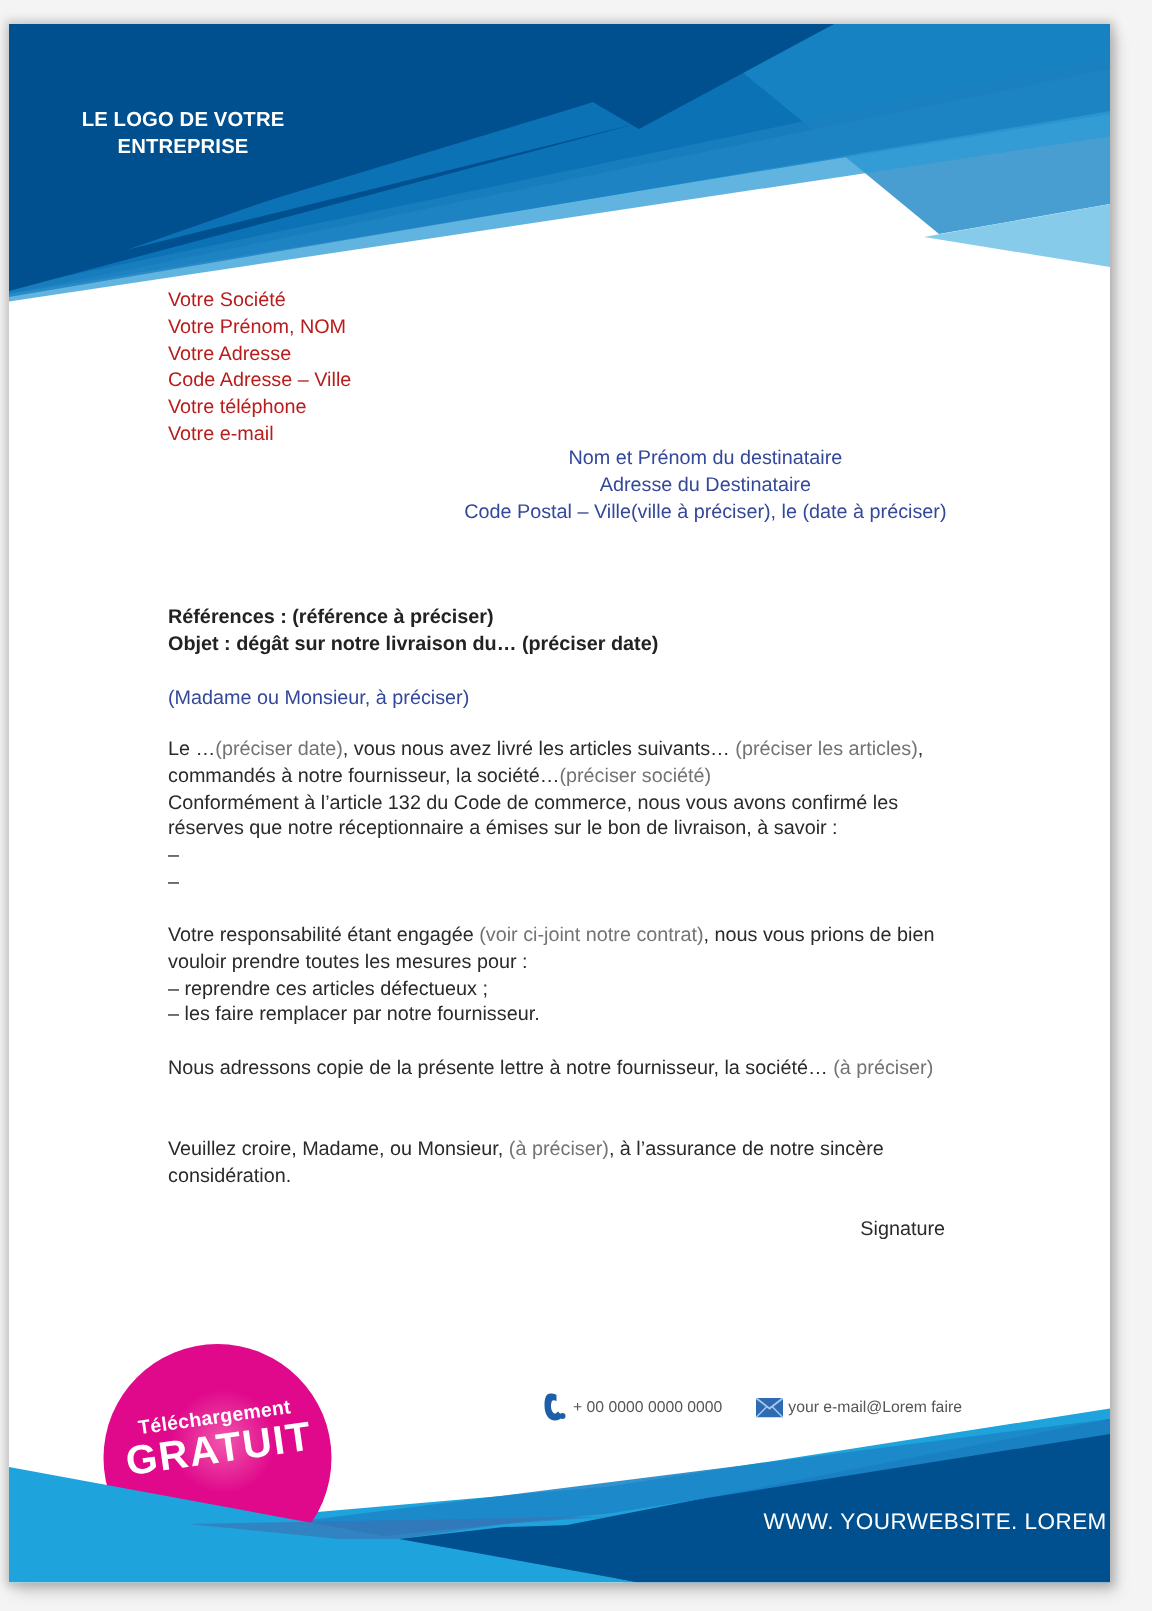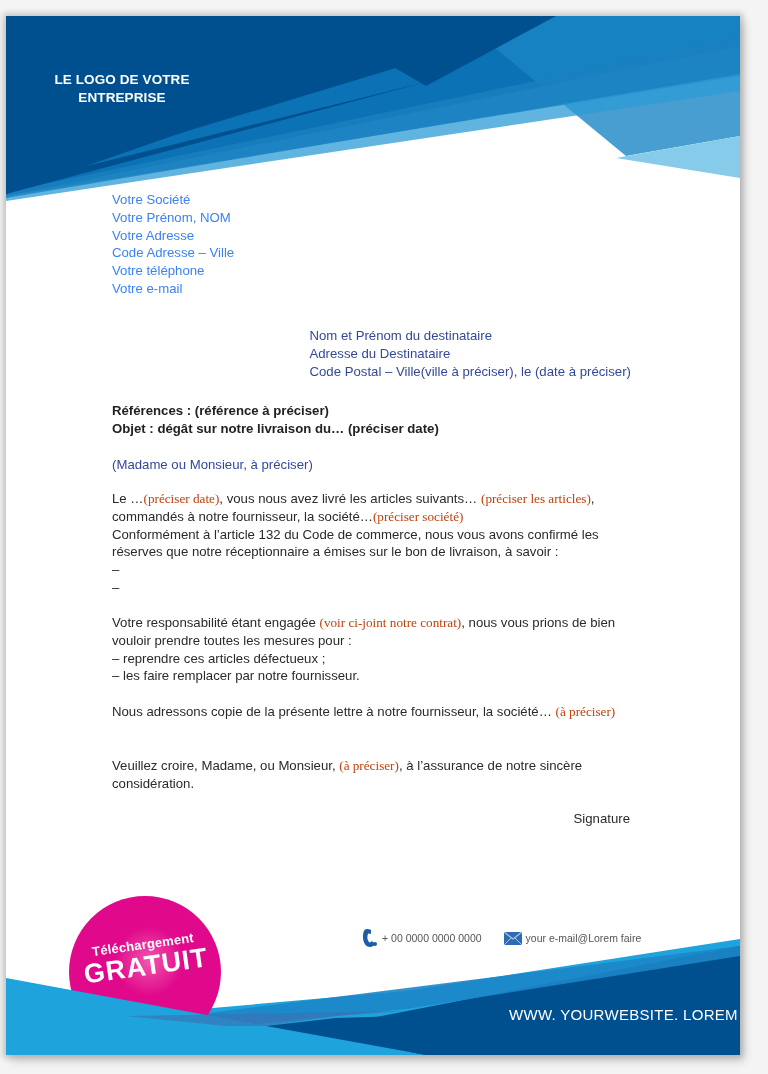--- a/index.html
+++ b/index.html
@@ -13,28 +13,28 @@
     background:#ffffff; overflow:hidden;
     box-shadow: 0 0 6px 3px rgba(0,0,0,0.18), 4px 6px 10px rgba(0,0,0,0.15);
   }
   .deco { position:absolute; left:0; top:0; }
   .logo {
     position:absolute; left:36px; top:55px; width:160px;
     color:#fff; font-weight:bold; font-size:13.5px; line-height:18px;
     text-align:center; letter-spacing:0.1px;
     font-family:"Liberation Sans", sans-serif;
   }
-  .blue { color:#c2410c;font-family:Liberation Serif, serif; }
+  .blue { color:#737373; }
   .txt {
     position:absolute; font-size:13.2px; line-height:17.8px; color:#2a2a2a;
     font-family:"Liberation Sans", sans-serif;
   }
   .sender { left:106px; top:175px; }
-  .sender div { color:#3b82f6; white-space:nowrap; }
-  .recipient { right:109px; top:280px; text-align:left;margin-top:31px; }
+  .sender div { color:#b91c1c; white-space:nowrap; }
+  .recipient { right:109px; top:280px; text-align:center; }
   .recipient div { color:#34489a; white-space:nowrap; }
   .refs { left:106px; top:386px; font-weight:bold; color:#222; }
   .salutation { left:106px; top:440px; color:#34489a; }
   .body-block { left:106px; width:520px; }
   .p1 { top:474px; }
   .p2 { top:598px; }
   .p3 { top:687px; }
   .p4 { top:741px; }
   .signature { right:110px; top:794px; }
   .contact {

